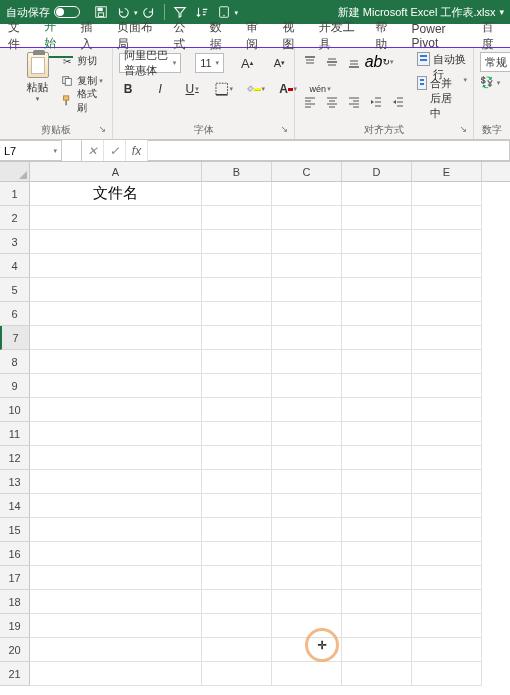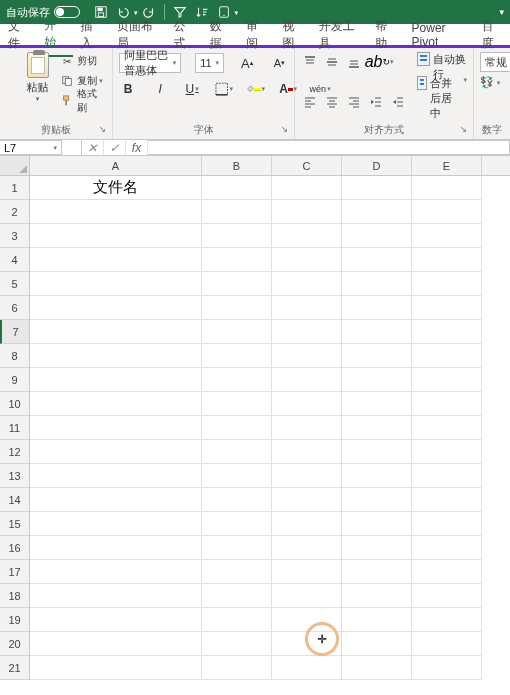--- a/index.html
+++ b/index.html
@@ -8,21 +8,21 @@
 .title-bar { height: 24px; background: #217346; color: #fff; display: flex; align-items: center; padding: 0 6px; font-size: 11px; }
 .title-bar .autosave-label { margin-right: 4px; }
 .title-bar .autosave-switch { width: 26px; height: 12px; border: 1px solid #fff; border-radius: 6px; position: relative; margin-right: 10px; }
 .title-bar .autosave-switch::before { content: ""; width: 8px; height: 8px; background: #fff; border-radius: 50%; position: absolute; left: 1px; top: 1px; }
 .title-bar .qat-icon { display: inline-flex; align-items: center; justify-content: center; width: 18px; height: 18px; margin: 0 2px; }
 .title-bar .qat-sep { width: 1px; height: 16px; background: rgba(255,255,255,0.4); margin: 0 4px; }
 .title-bar .caret-down { font-size: 7px; line-height: 1; }
 .title-bar .spacer { flex: 1; }
 .title-bar .doc-title { font-size: 11px; }
 
-.menu-bar { height: 24px; background: #fff; border-bottom: 3px solid #6d28d9; display: flex; align-items: center; font-size: 12px; color: #444; }
+.menu-bar { height: 24px; background: #fff; border-bottom: 1px solid #6d28d9; display: flex; align-items: center; font-size: 12px; color: #444; }
 .menu-bar .menu-item { padding: 4px 8px; cursor: pointer; }
 .menu-bar .menu-item.active { color: #217346; border-bottom: 2px solid #217346; font-weight: 500; }
 
 .ribbon { height: 92px; background: #f3f2f1; border-bottom: 1px solid #c8c8c8; display: flex; }
 .ribbon-group { border-right: 1px solid #dadada; padding: 4px 6px 2px 6px; display: flex; flex-direction: column; }
 .ribbon-group .group-body { flex: 1; display: flex; }
 .ribbon-group .group-label { text-align: center; font-size: 10px; color: #666; line-height: 14px; position: relative; }
 .dialog-launcher { position: absolute; right: 0; bottom: 1px; font-size: 9px; color: #777; cursor: pointer; }
 
 .clipboard-group .paste-btn { width: 34px; display: flex; flex-direction: column; align-items: center; cursor: pointer; margin-left: 15px; }
@@ -49,21 +49,21 @@
 .align-group .align-row { display: flex; gap: 4px; height: 20px; align-items: center; }
 .align-group .align-row .btn { width: 18px; height: 18px; display: inline-flex; align-items: center; justify-content: center; cursor: pointer; }
 .wrap-btn { display: flex; align-items: flex-start; gap: 3px; font-size: 11px; color: #333; height: 20px; cursor: pointer; }
 .wrap-btn .wico { width: 16px; height: 14px; border: 1px solid #999; background: #eaf3ff; position:relative; }
 .wrap-btn .wico::before { content:""; position:absolute; left:2px; right:2px; top:2px; height:2px; background:#3a79c9; box-shadow:0 4px 0 #3a79c9; }
 .wrap-btn .caret-down { font-size: 7px; color: #777; }
 
 .num-group { min-width: 36px; }
 .num-group .num-combo { width: 44px; }
 
-.formula-bar { height: 16px; display: flex; border-bottom: 1px solid #c8c8c8; font-size: 11px; }
+.formula-bar { height: 22px; display: flex; border-bottom: 1px solid #c8c8c8; font-size: 11px; }
 .name-box { width: 62px; border: 1px solid #c8c8c8; border-left: none; display: flex; align-items: center; padding: 0 4px; background: #fff; }
 .name-box .caret-down { font-size: 7px; color: #777; margin-left: auto; }
 .fb-sep { width: 20px; border-right: 1px solid #c8c8c8; }
 .fb-btn { width: 22px; display: flex; align-items: center; justify-content: center; color: #888; border-right: 1px solid #e3e3e3; font-style: italic; font-size: 12px; }
 .fb-btn.fx { color: #666; }
 .fb-input { flex: 1; border: 1px solid #c8c8c8; border-left: none; padding: 0 4px; background: #fff; }
 
 .grid-area { position: relative; height: 530px; overflow: hidden; }
 .col-headers { height: 20px; display: flex; border-bottom: 1px solid #c8c8c8; background: #f3f3f3; font-size: 11px; color: #444; }
 .select-all { width: 30px; border-right: 1px solid #c8c8c8; background: #e8e8e8; position: relative; cursor: pointer; }
@@ -122,20 +122,21 @@
       </svg>
   </span>
   <span class="qat-icon">
     <svg class="ico" viewBox="0 0 16 16">
         <rect x="3" y="2" width="10" height="12" rx="1" fill="none" stroke="#fff"></rect>
         <circle cx="8" cy="12" r="0.8" fill="#fff"></circle>
       </svg>
   </span>
   <span class="caret-down">▾</span>
   <span class="spacer"></span>
+  <span class="doc-title">新建 Microsoft Excel 工作表.xlsx</span>
   <span style="margin-left:4px;font-size:9px;">▾</span>
 </div>
 
 <div class="menu-bar" id="menu-bar">
     <div class="menu-item">文件</div>
     <div class="menu-item active">开始</div>
     <div class="menu-item">插入</div>
     <div class="menu-item">页面布局</div>
     <div class="menu-item">公式</div>
     <div class="menu-item">数据</div>

